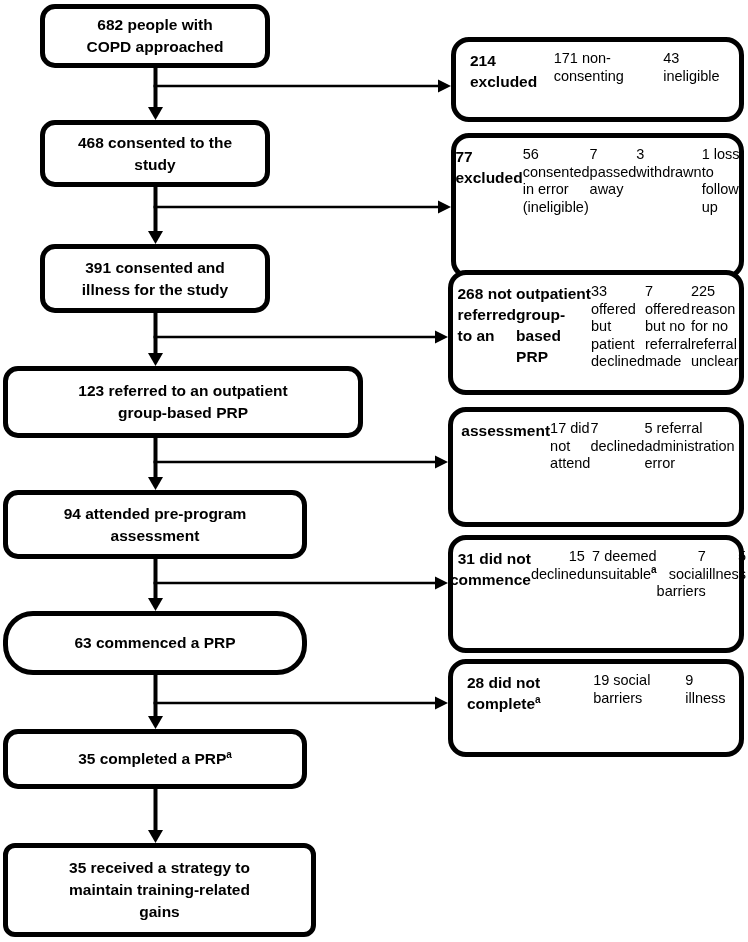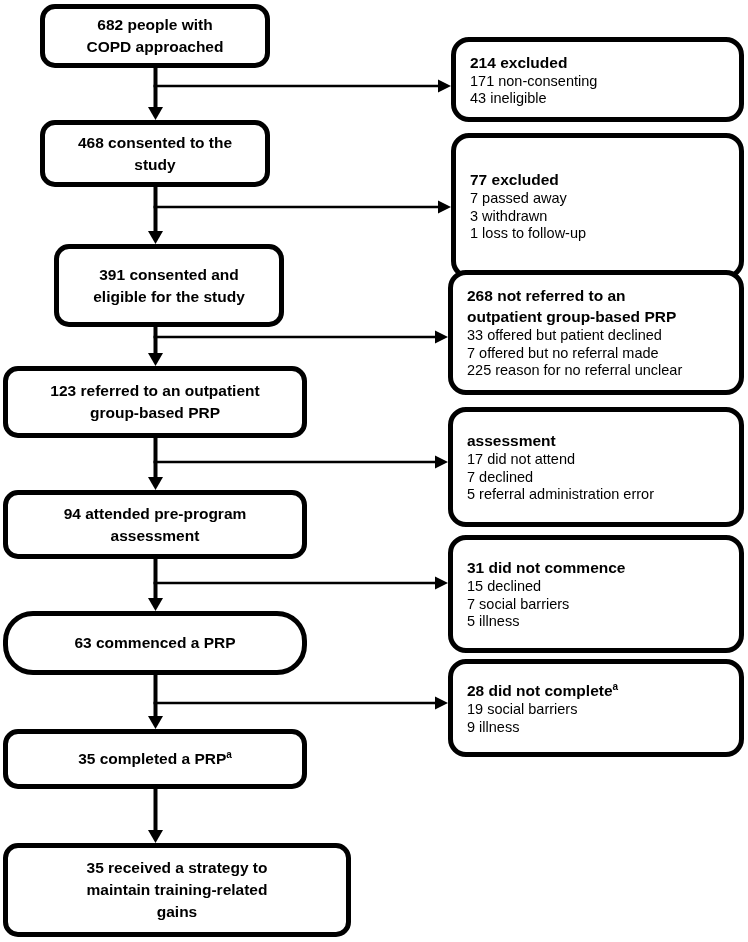--- a/index.html
+++ b/index.html
@@ -33,21 +33,21 @@
     justify-content: center;
     text-align: center;
     font-weight: bold;
     font-size: 15.5px;
     line-height: 22px;
     padding: 2px 6px;
   }
   .side {
     border-radius: 18px;
     display: flex;
-    flex-direction: column;
+    flex-direction: row;
     justify-content: center;
     padding: 8px 10px 8px 14px;
   }
   .s-title {
     font-weight: bold;
     font-size: 15.5px;
     line-height: 21px;
   }
   .s-line {
     font-size: 14.5px;
@@ -129,80 +129,82 @@
   <div class="box main" style="left:40px; top:4px; width:230px; height:64px;">
     <div>682 people with</div>
     <div>COPD approached</div>
   </div>
 
   <div class="box main" style="left:40px; top:120px; width:230px; height:67px;">
     <div>468 consented to the</div>
     <div>study</div>
   </div>
 
-  <div class="box main" style="left:54px; top:244px; width:230px; height:83px;">
+  <div class="box main" style="left:40px; top:244px; width:230px; height:69px;">
     <div>391 consented and</div>
-    <div>eligible for the study</div>
-  </div>
-
-  <div class="box main" style="left:3px; top:366px; width:304px; height:72px;">
+    <div>illness for the study</div>
+  </div>
+
+  <div class="box main" style="left:3px; top:366px; width:360px; height:72px;">
     <div>123 referred to an outpatient</div>
     <div>group-based PRP</div>
   </div>
 
   <div class="box main" style="left:3px; top:490px; width:304px; height:69px;">
     <div>94 attended pre-program</div>
     <div>assessment</div>
   </div>
 
   <div class="box main" style="left:3px; top:611px; width:304px; height:64px;border-radius:30px;">
     <div>63 commenced a PRP</div>
   </div>
 
   <div class="box main" style="left:3px; top:729px; width:304px; height:60px;">
     <div><span>35 completed a PRP</span><sup>a</sup></div>
   </div>
 
-  <div class="box main" style="left:3px; top:843px; width:348px; height:94px;">
+  <div class="box main" style="left:3px; top:843px; width:313px; height:94px;border-radius:12px;">
     <div>35 received a strategy to</div>
     <div>maintain training-related</div>
     <div>gains</div>
   </div>
 
   <div class="box side" style="left:451px; top:37px; width:293px; height:85px;">
     <div class="s-title">214 excluded</div>
     <div class="s-line">171 non-consenting</div>
     <div class="s-line">43 ineligible</div>
   </div>
 
   <div class="box side" style="left:451px; top:133px; width:293px; height:146px;">
     <div class="s-title">77 excluded</div>
+    <div class="s-line">56 consented in error (ineligible)</div>
     <div class="s-line">7 passed away</div>
     <div class="s-line">3 withdrawn</div>
     <div class="s-line">1 loss to follow-up</div>
   </div>
 
   <div class="box side" style="left:448px; top:270px; width:296px; height:125px;">
     <div class="s-title">268 not referred to an</div>
     <div class="s-title">outpatient group-based PRP</div>
     <div class="s-line">33 offered but patient declined</div>
     <div class="s-line">7 offered but no referral made</div>
     <div class="s-line">225 reason for no referral unclear</div>
   </div>
 
   <div class="box side" style="left:448px; top:407px; width:296px; height:120px;">
     <div class="s-title">assessment</div>
     <div class="s-line">17 did not attend</div>
     <div class="s-line">7 declined</div>
     <div class="s-line">5 referral administration error</div>
   </div>
 
-  <div class="box side" style="left:448px; top:535px; width:296px; height:118px;">
+  <div class="box side" style="left:448px; top:535px; width:296px; height:118px;text-align:right;">
     <div class="s-title">31 did not commence</div>
     <div class="s-line">15 declined</div>
+    <div class="s-line"><span>7 deemed unsuitable</span><sup>a</sup></div>
     <div class="s-line">7 social barriers</div>
     <div class="s-line">5 illness</div>
   </div>
 
   <div class="box side" style="left:448px; top:659px; width:296px; height:98px;">
     <div class="s-title"><span>28 did not complete</span><sup>a</sup></div>
     <div class="s-line">19 social barriers</div>
     <div class="s-line">9 illness</div>
   </div>
 

